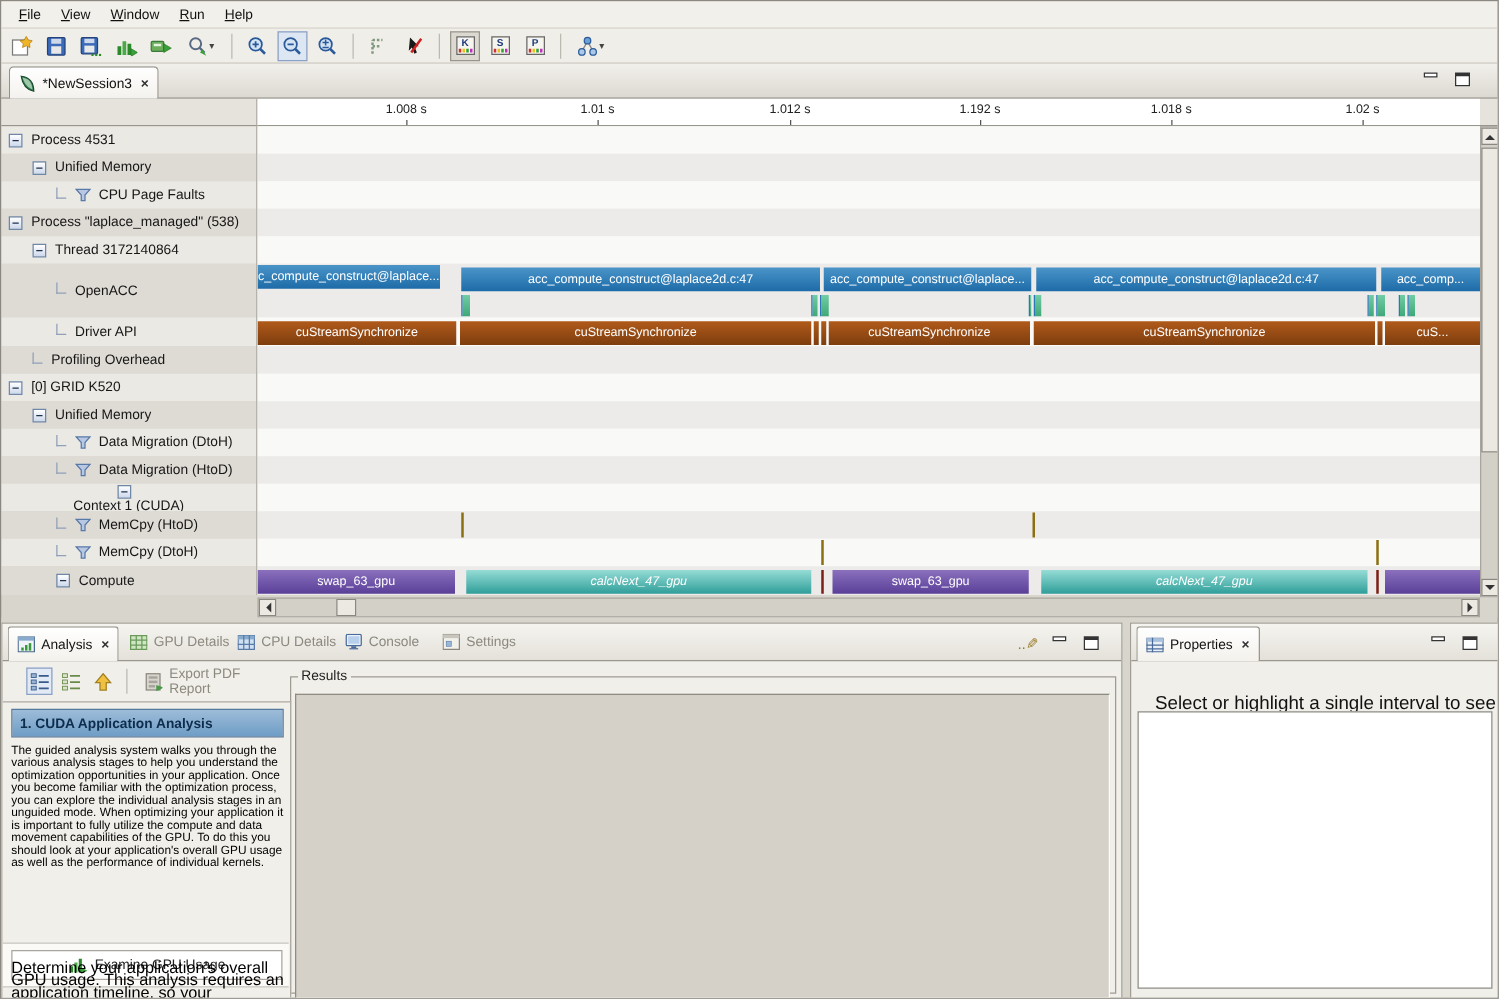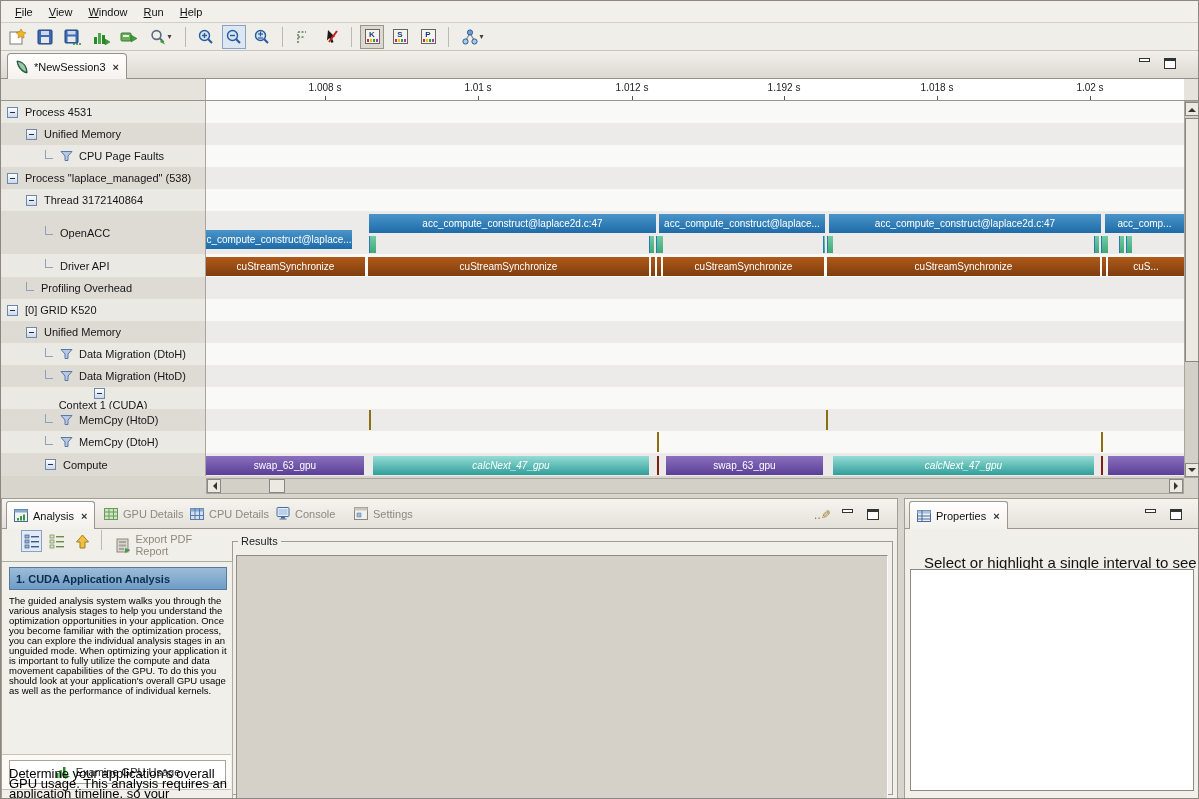--- a/index.html
+++ b/index.html
@@ -92,21 +92,21 @@
   .pane-right{left:903px;width:296px;}
   .ptabbar{position:absolute;left:0;top:0;width:100%;height:30px;
            background:linear-gradient(#f6f4ef,#e4e1da);border-bottom:1px solid #9a978f;}
   .ptab-active{position:absolute;top:2px;left:4px;height:28px;padding:0 7px;display:flex;align-items:center;gap:5px;
                background:linear-gradient(#ffffff,#f3f1ec);border:1px solid #9a978f;border-bottom:none;
                border-radius:3px 3px 0 0;font-size:11px;color:#111;z-index:2;}
   .ptab{position:absolute;top:0;height:29px;display:flex;align-items:center;gap:5px;font-size:11px;color:#8c897f;}
   .closex{font-size:11px;color:#333;margin-left:2px;font-weight:bold;}
   .viewmenu{font-size:12px;color:#9a7b2a;transform:scaleX(-1);display:inline-block;}
 
-  .ana-toolbar{position:absolute;left:0;top:31px;width:229px;height:30px;display:flex;align-items:flex-start;gap:4px;padding-left:19px;}
+  .ana-toolbar{position:absolute;left:0;top:31px;width:229px;height:30px;display:flex;align-items:center;gap:4px;padding-left:19px;}
   .abtn{width:22px;height:22px;display:flex;align-items:center;justify-content:center;border:1px solid transparent;}
   .abtn.pressed{border:1px solid #8aa0c4;background:#e2eaf5;}
   .export-btn{display:flex;align-items:center;gap:5px;font-size:11px;color:#8c897f;padding:3px 6px;}
 
   fieldset.results{position:absolute;left:230px;top:36px;width:661px;height:260px;
                    border:1px solid #9e9b92;margin:0;padding:0;}
   fieldset.results legend{font-size:11px;color:#222;margin-left:5px;padding:0 3px;}
   .results-inner{position:absolute;left:3px;top:8px;width:652px;height:244px;background:#d5d1c9;
                  border-top:1px solid #8f8c84;border-left:1px solid #8f8c84;
                  border-bottom:1px solid #fbfaf7;border-right:1px solid #fbfaf7;}
@@ -407,21 +407,21 @@
         <div class="tree-label">Compute</div>
       </div>
     </div>
   <div class="canvas">
       <div class="tl-row even" style="top: 0px; height: 22px;"></div>
       <div class="tl-row odd" style="top: 22px; height: 22px;"></div>
       <div class="tl-row even" style="top: 44px; height: 22px;"></div>
       <div class="tl-row odd" style="top: 66px; height: 22px;"></div>
       <div class="tl-row even" style="top: 88px; height: 22px;"></div>
       <div class="tl-row odd" style="top: 110px; height: 43px;">
-        <div class="bar bar-acc" style="left: 0px; width: 146px; top: 19px; height: 19px; text-align: center;">
+        <div class="bar bar-acc" style="left: 0px; width: 146px; top: 1px; height: 19px; text-align: center;">
           <span class="bar-label">c_compute_construct@laplace...</span>
         </div>
         <div class="bar bar-acc" style="left: 163px; width: 287px; top: 3px; height: 19px;">
           <span class="bar-label">acc_compute_construct@laplace2d.c:47</span>
         </div>
         <div class="bar bar-acc" style="left: 453px; width: 166px; top: 3px; height: 19px;">
           <span class="bar-label">acc_compute_construct@laplace...</span>
         </div>
         <div class="bar bar-acc" style="left: 623px; width: 272px; top: 3px; height: 19px;">
           <span class="bar-label">acc_compute_construct@laplace2d.c:47</span>

